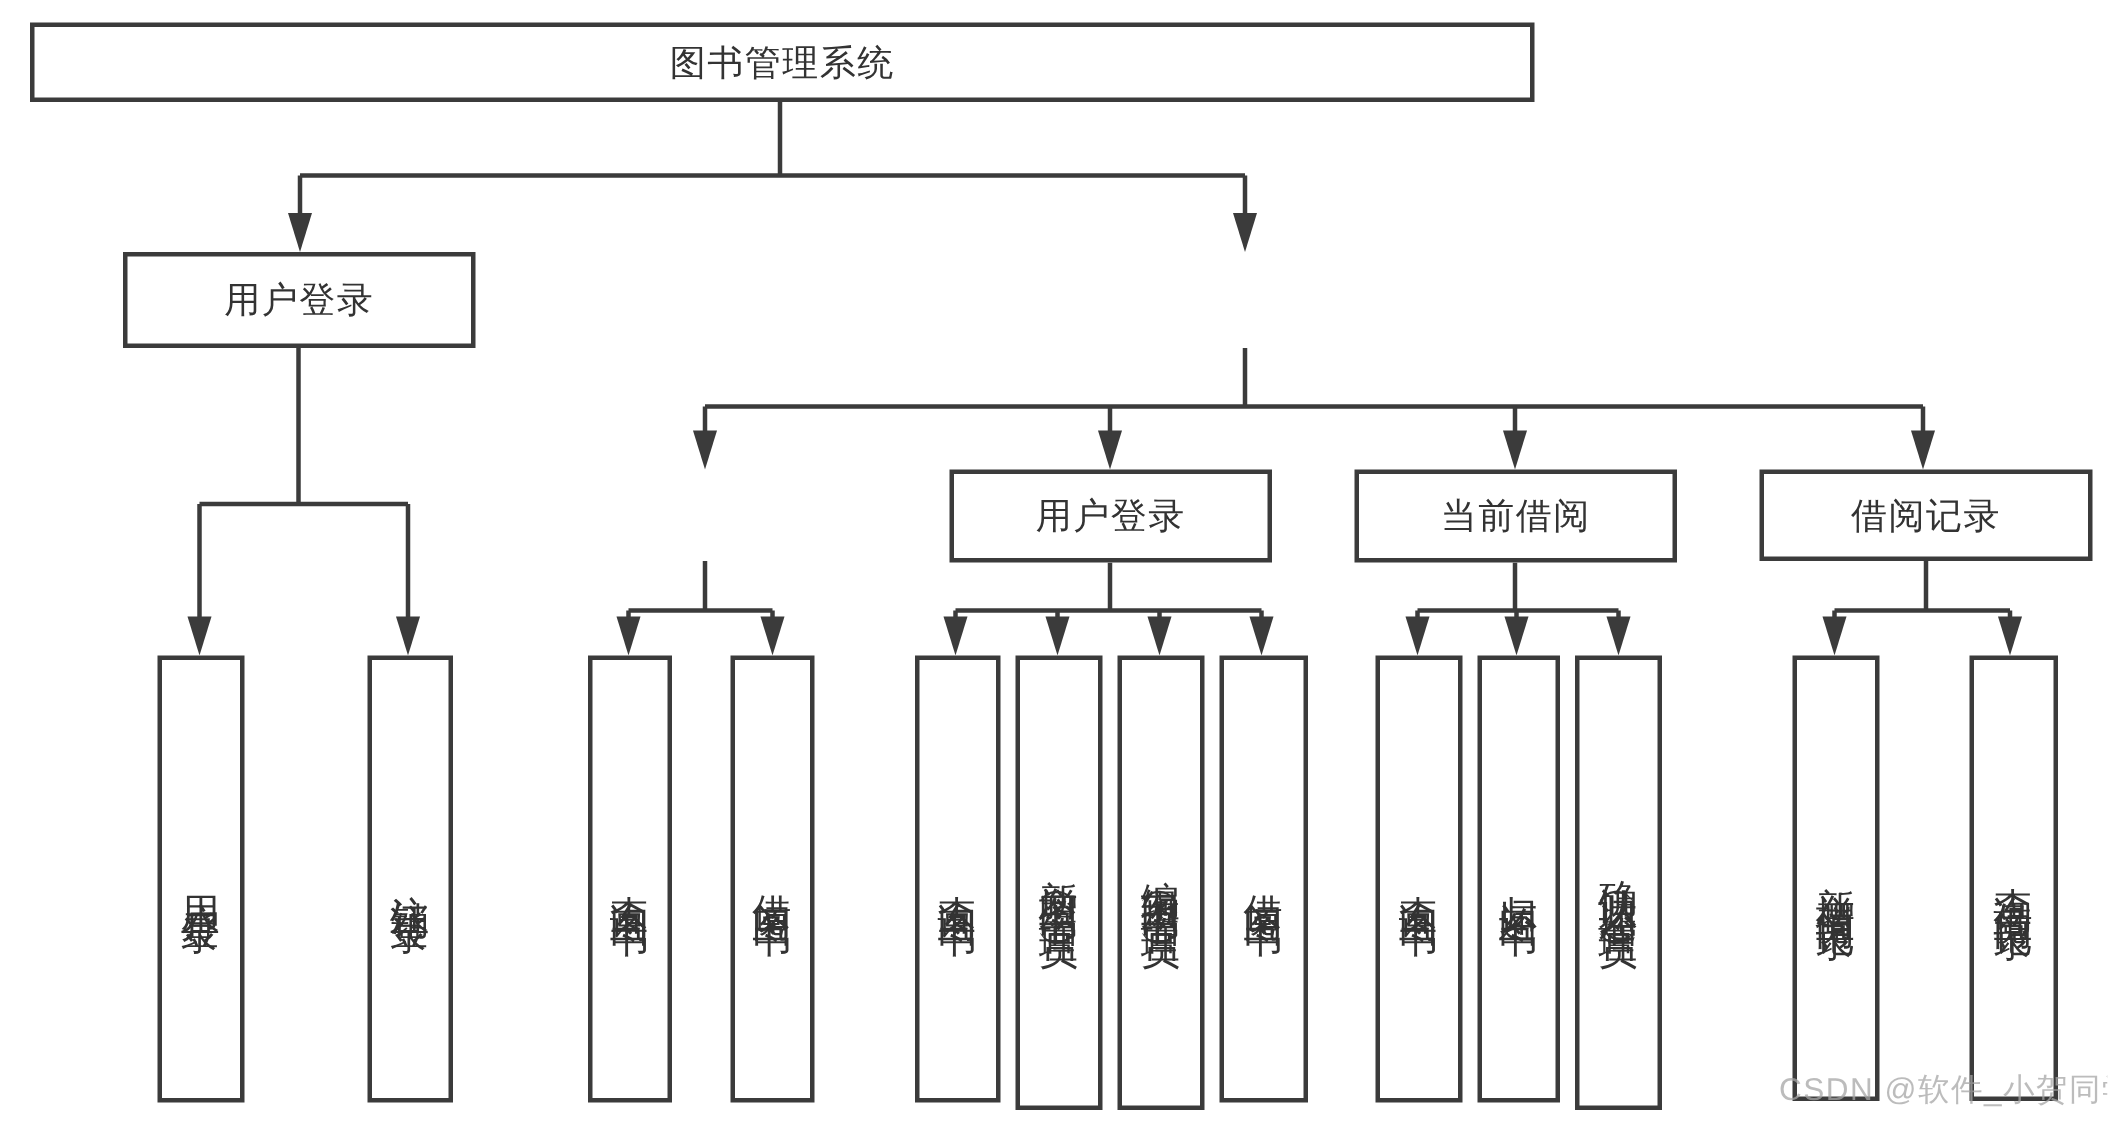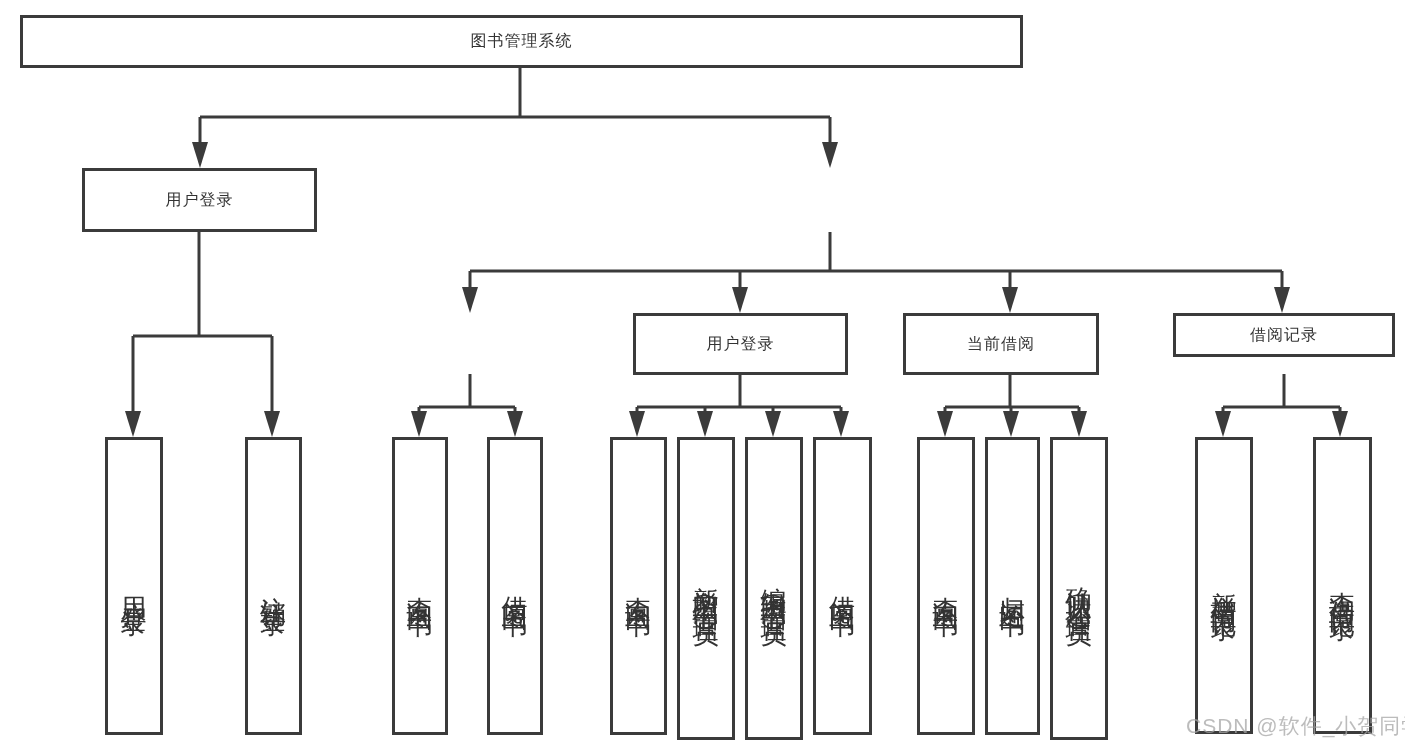--- a/index.html
+++ b/index.html
@@ -31,21 +31,21 @@
   }
   .node {
     position: absolute;
     box-sizing: border-box;
     border: 3px solid #3b3b3b;
     background: #ffffff;
     display: flex;
     align-items: center;
     justify-content: center;
     color: #333333;
-    font-size: 16px;
+    font-size: 24px;
     letter-spacing: 1px;
     white-space: nowrap;
   }
   .leaf {
     writing-mode: vertical-rl;
     font-size: 26px;
     letter-spacing: 5px;
     line-height: 1;
   }
   .watermark {
@@ -139,22 +139,22 @@
       <path d="M1340 407 V413"></path>
         <polygon points="1332,411 1348,411 1340,437"></polygon>
     </g>
   </svg>
 
   <div class="node" style="left:20px;top:15px;width:1003px;height:53px">图书管理系统</div>
 
   <div class="node" style="left:82px;top:168px;width:235px;height:64px">用户登录</div>
 
   <div class="node" style="left:633px;top:313px;width:215px;height:62px">用户登录</div>
-  <div class="node" style="left:903px;top:313px;width:196px;height:62px">当前借阅</div>
-  <div class="node" style="left:1173px;top:313px;width:222px;height:44px">借阅记录</div>
+  <div class="node" style="left:903px;top:313px;width:215px;height:62px">当前借阅</div>
+  <div class="node" style="left:1173px;top:313px;width:222px;height:61px">借阅记录</div>
 
   <div class="node leaf" style="left:105px;top:437px;width:58px;height:298px">用户登录</div>
   <div class="node leaf" style="left:245px;top:437px;width:57px;height:298px">注销登录</div>
 
   <div class="node leaf" style="left:392px;top:437px;width:56px;height:298px">查询图书</div>
   <div class="node leaf" style="left:487px;top:437px;width:56px;height:298px">借阅图书</div>
 
   <div class="node leaf" style="left:610px;top:437px;width:57px;height:298px">查询图书</div>
   <div class="node leaf" style="left:677px;top:437px;width:58px;height:303px">新增图书（管理员）</div>
   <div class="node leaf" style="left:745px;top:437px;width:58px;height:303px">编辑图书（管理员）</div>

